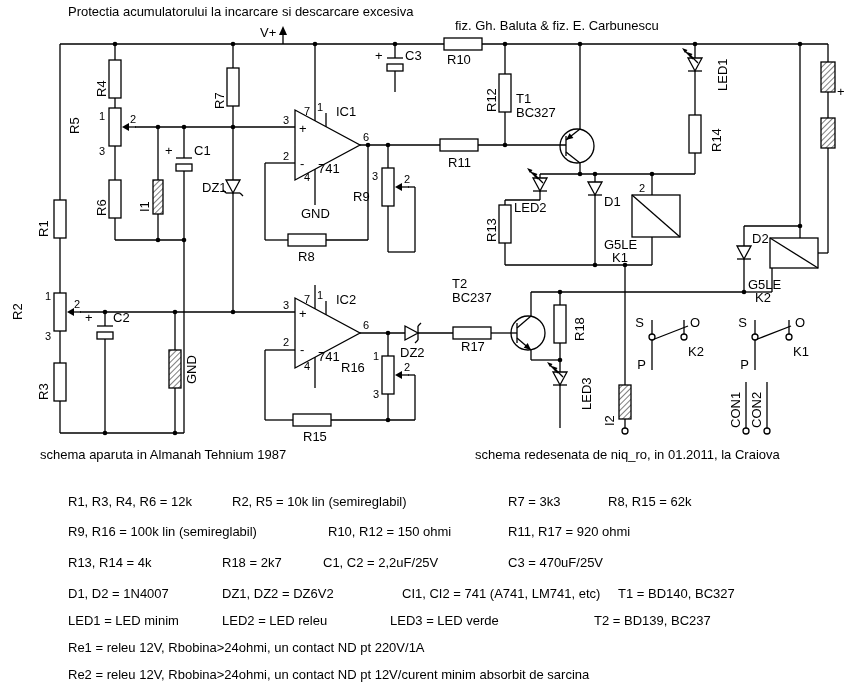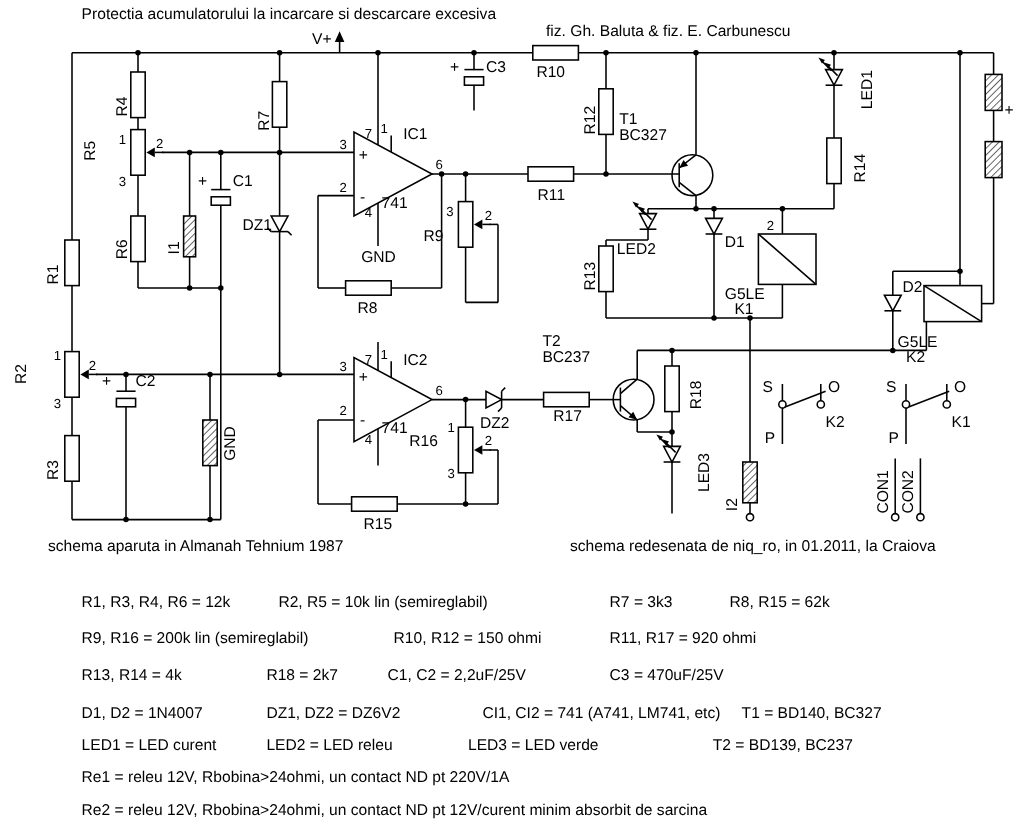--- a/index.html
+++ b/index.html
@@ -398,30 +398,30 @@
 </svg>
 
 <div class="abs" style="left:40px;top:447px">schema aparuta in Almanah Tehnium 1987</div>
 <div class="abs" style="left:475px;top:447px">schema redesenata de niq_ro, in 01.2011, la Craiova</div>
 
 <div>
   <span class="abs" style="left:68px;top:494px">R1, R3, R4, R6 = 12k</span>
   <span class="abs" style="left:232px;top:494px">R2, R5 = 10k lin (semireglabil)</span>
   <span class="abs" style="left:508px;top:494px">R7 = 3k3</span>
   <span class="abs" style="left:608px;top:494px">R8, R15 = 62k</span>
-  <span class="abs" style="left:68px;top:524px">R9, R16 = 200k lin (semireglabil)</span>
+  <span class="abs" style="left:68px;top:524px">R9, R16 = 100k lin (semireglabil)</span>
   <span class="abs" style="left:328px;top:524px">R10, R12 = 150 ohmi</span>
   <span class="abs" style="left:508px;top:524px">R11, R17 = 920 ohmi</span>
   <span class="abs" style="left:68px;top:555px">R13, R14 = 4k</span>
   <span class="abs" style="left:222px;top:555px">R18 = 2k7</span>
   <span class="abs" style="left:323px;top:555px">C1, C2 = 2,2uF/25V</span>
   <span class="abs" style="left:508px;top:555px">C3 = 470uF/25V</span>
   <span class="abs" style="left:68px;top:586px">D1, D2 = 1N4007</span>
   <span class="abs" style="left:222px;top:586px">DZ1, DZ2 = DZ6V2</span>
   <span class="abs" style="left:402px;top:586px">CI1, CI2 = 741 (A741, LM741, etc)</span>
   <span class="abs" style="left:618px;top:586px">T1 = BD140, BC327</span>
-  <span class="abs" style="left:68px;top:613px">LED1 = LED curent</span>
+  <span class="abs" style="left:68px;top:613px">LED1 = LED minim</span>
   <span class="abs" style="left:222px;top:613px">LED2 = LED releu</span>
   <span class="abs" style="left:390px;top:613px">LED3 = LED verde</span>
   <span class="abs" style="left:594px;top:613px">T2 = BD139, BC237</span>
   <span class="abs" style="left:68px;top:640px">Re1 = releu 12V, Rbobina&gt;24ohmi, un contact ND pt 220V/1A</span>
   <span class="abs" style="left:68px;top:667px">Re2 = releu 12V, Rbobina&gt;24ohmi, un contact ND pt 12V/curent minim absorbit de sarcina</span>
 </div>
 
 </body></html>

